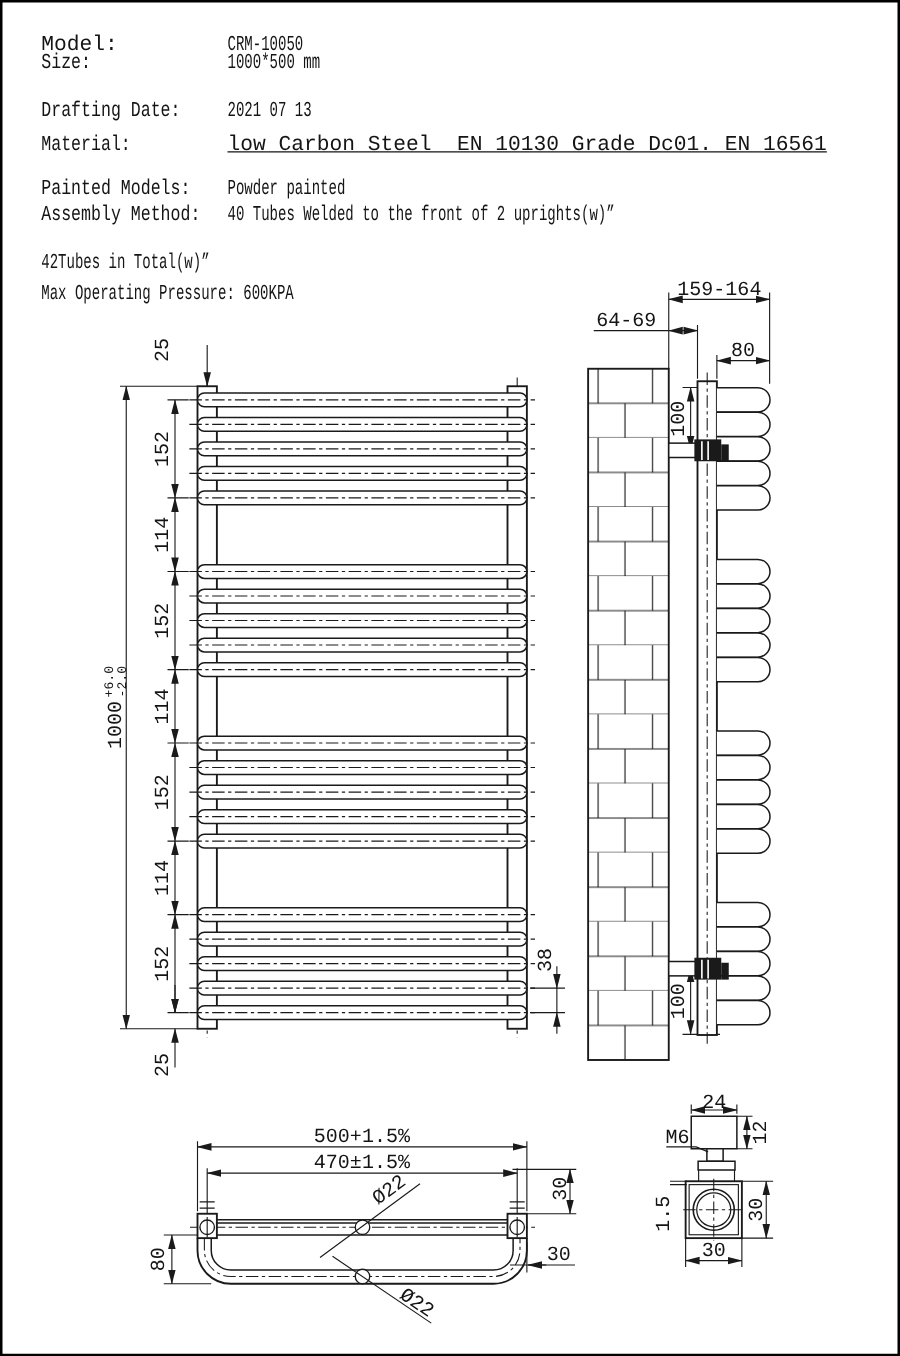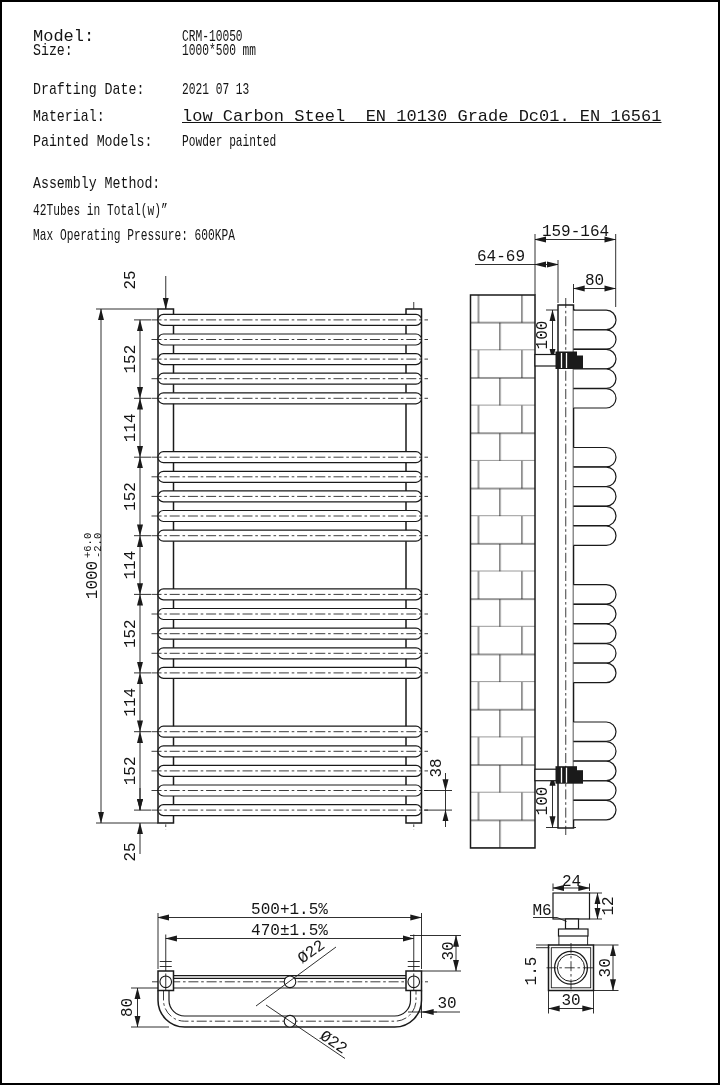--- a/index.html
+++ b/index.html
@@ -38,26 +38,27 @@
       <span class="val"><span class="sx67">1000*500 mm</span></span>
     </div>
     <div class="specrow" style="top:80px">
       <span class="lab"><span class="sx76">Drafting Date:</span></span>
       <span class="val"><span class="sx67">2021 07 13</span></span>
     </div>
     <div class="specrow" style="top:107px">
       <span class="lab"><span class="sx76">Material:</span></span>
       <span class="val">low Carbon Steel  EN 10130 Grade Dc01. EN 16561</span>
     </div>
-    <div class="specrow" style="top:132px">
+    <div class="specrow" style="top:142px">
       <span class="lab"><span class="sx76">Painted Models:</span></span>
       <span class="val"><span class="sx67">Powder painted</span></span>
     </div>
-    <div class="specrow" style="top:174px">
+    <div class="specrow" style="top:163px">
       <span class="lab"><span class="sx76">Assembly Method:</span></span>
+      <span class="val"><span class="sx67">40 Tubes Welded to the front of 2 uprights(w)”</span></span>
     </div>
     <div class="specrow" style="top:201px">
       <span class="lab"><span class="sx67">42Tubes in Total(w)”</span></span>
     </div>
     <div class="specrow" style="top:226px">
       <span class="lab"><span class="sx67">Max Operating Pressure: 600KPA</span></span>
     </div>
   </div>
 
   <svg width="720" height="1085" viewBox="0 0 720 1085">

